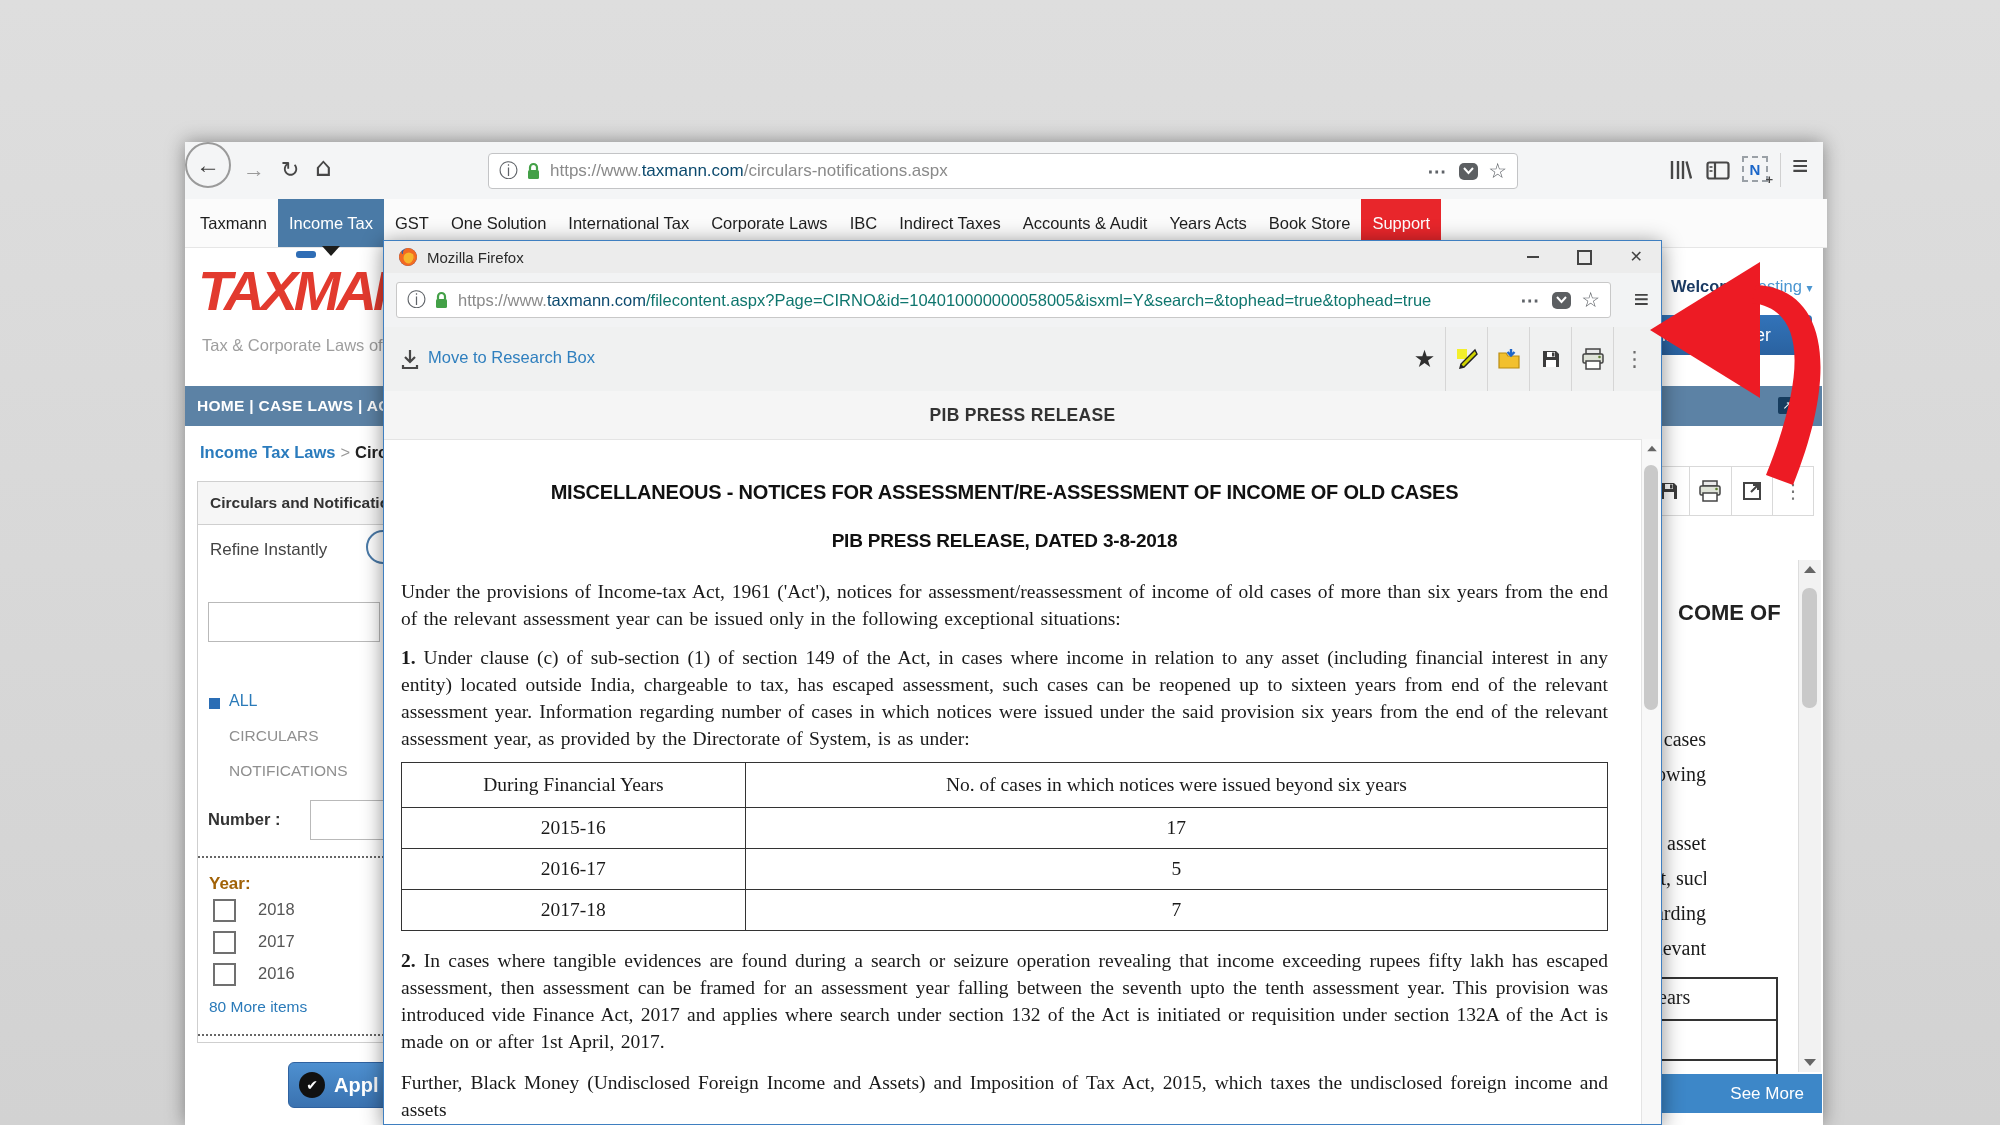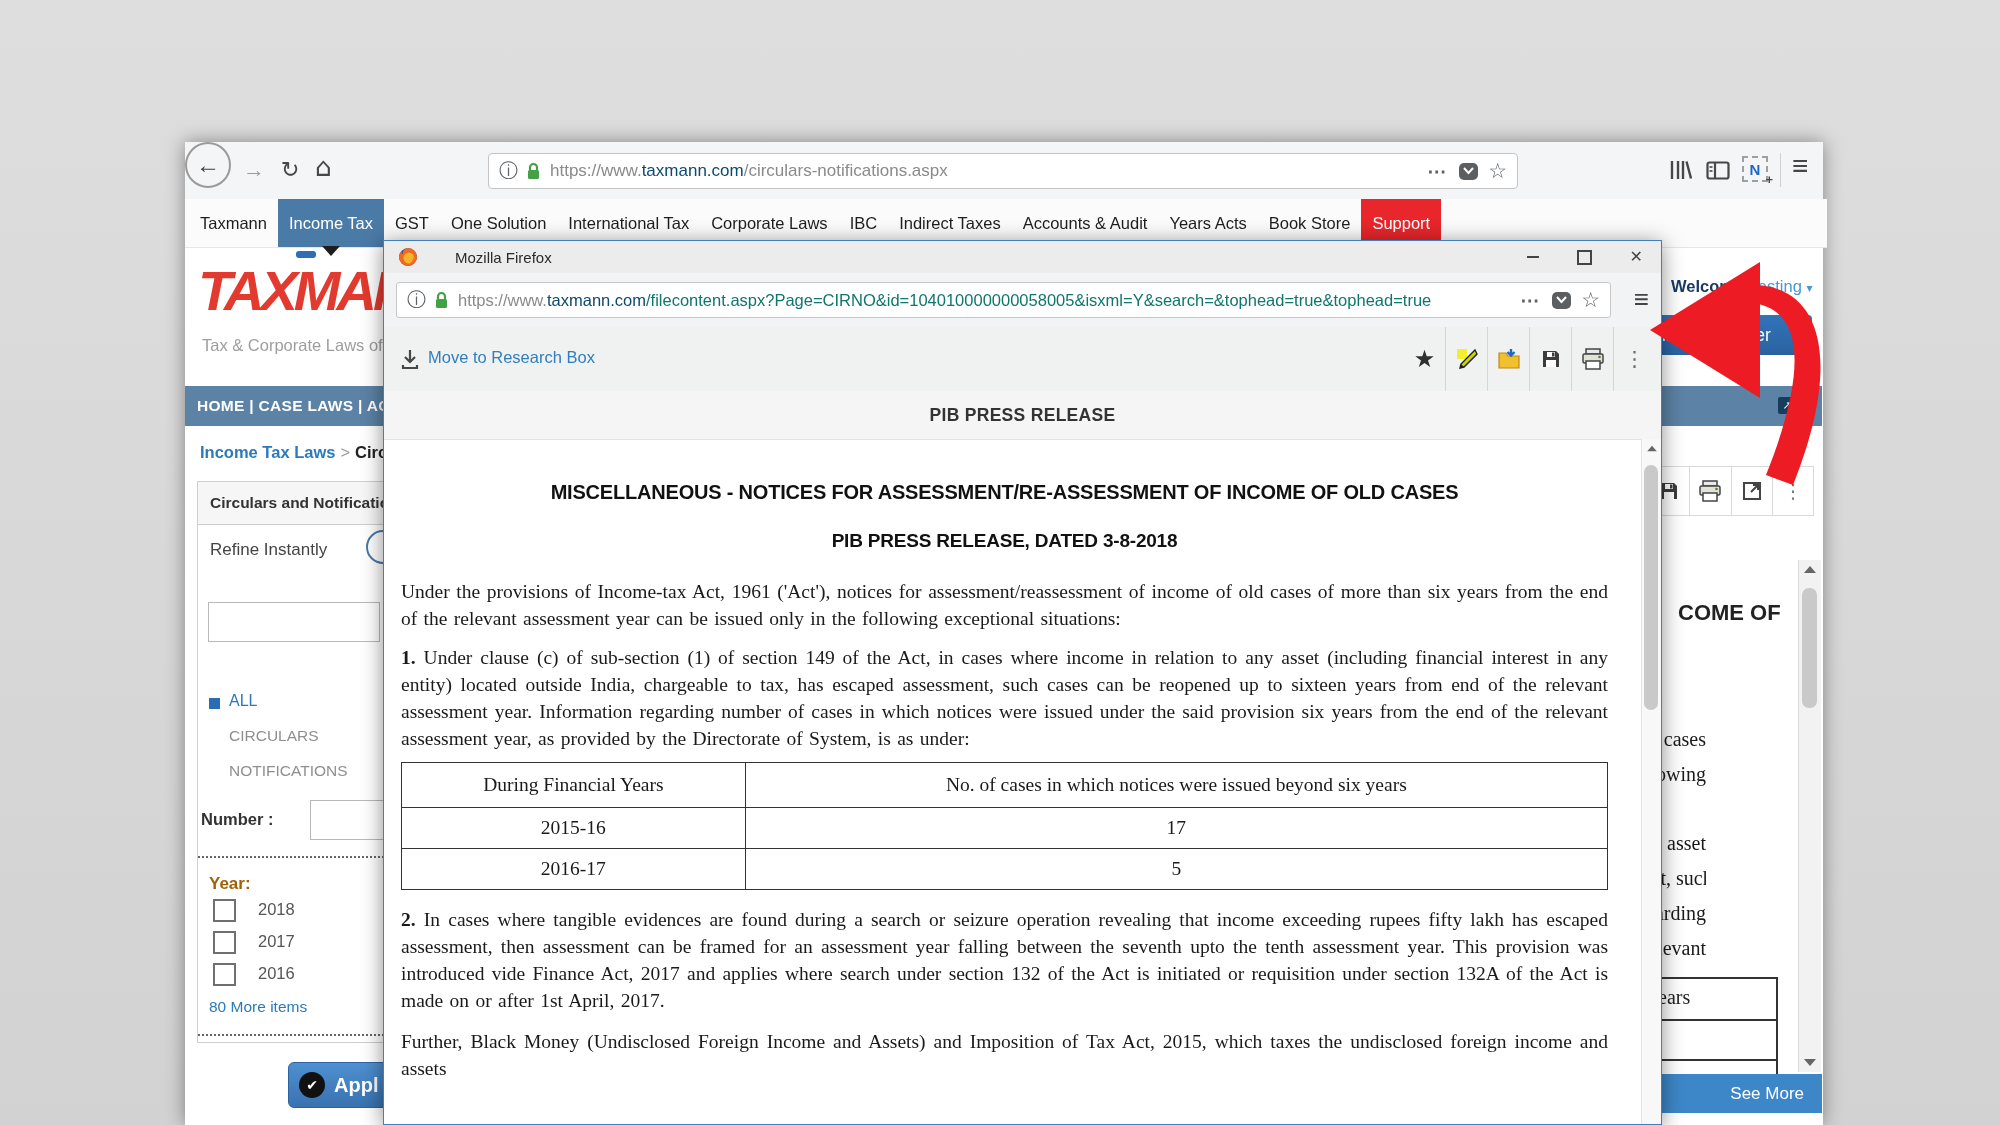--- a/index.html
+++ b/index.html
@@ -47,21 +47,21 @@
     overflow:hidden;background:#fff;}
   .fp-head{height:42px;background:#f6f6f6;border-bottom:1px solid #cfcfcf;font-weight:bold;
     font-size:15.5px;color:#333;line-height:42px;padding-left:12px;white-space:nowrap;}
   .fp{position:absolute;}
   .refine{left:12px;top:58px;font-size:17px;color:#444;}
   .refine-circle{left:168px;top:48px;width:30px;height:30px;border:2px solid #4a7aa8;border-radius:50%;background:#fff;}
   .inp{background:#fff;border:1px solid #b9b9b9;}
   .sq-bullet{left:11px;top:216px;width:11px;height:11px;background:#2a6db5;}
   .opt-all{left:31px;top:210px;color:#2a7ab9;font-size:16px;}
   .opt{color:#8f8f8f;font-size:15.5px;left:31px;}
-  .numlab{left:3px;top:328px;font-size:16.5px;color:#333;font-weight:bold;}
+  .numlab{left:10px;top:328px;font-size:16.5px;color:#333;font-weight:bold;}
   .dotted{left:0;width:186px;border-top:2px dotted #666;}
   .yearlab{left:11px;top:392px;font-size:17px;color:#a16207;font-weight:bold;}
   .cb{left:15px;width:19px;height:19px;border:2px solid #707070;background:#fff;}
   .cb-lab{left:48px;font-size:16.5px;color:#555;margin-left:12px;}
   .morelink{left:11px;top:516px;color:#2a7ab9;font-size:15.5px;}
   #applybtn{left:288px;top:1062px;width:132px;height:46px;border-radius:6px;
     background:linear-gradient(#4e90d0,#3a72b0);border:1px solid #2f62a0;display:flex;
     align-items:center;padding-left:10px;box-sizing:border-box;gap:9px;}
   .apply-circle{width:26px;height:26px;border-radius:50%;background:#111;color:#fff;
     display:flex;align-items:center;justify-content:center;font-size:14px;}
@@ -87,21 +87,21 @@
   .tri-up{width:0;height:0;border:6px solid transparent;border-bottom:7px solid #666;border-top:none;}
   .tri-down{width:0;height:0;border:6px solid transparent;border-top:7px solid #666;border-bottom:none;}
   #fragtable{left:1650px;top:977px;width:126px;height:100px;border-top:2px solid #333;border-right:2px solid #333;}
   .fragrow{position:absolute;left:0;width:126px;border-bottom:2px solid #333;height:40px;}
   .frag-ears{position:absolute;left:8px;top:7px;font-family:"Liberation Serif",serif;font-size:20px;color:#222;}
   #seemore{left:1662px;top:1074px;width:160px;height:39px;background:#3d87c8;color:#fff;
     font-size:17px;line-height:39px;text-align:right;padding-right:18px;box-sizing:border-box;}
   
   #popup{left:383px;top:240px;width:1279px;height:885px;background:#fff;border:1px solid #3f7fc0;
     box-shadow:0 3px 20px rgba(0,0,0,.45);z-index:10;overflow:hidden;box-sizing:border-box;}
-  .pp{position:absolute;gap:28px;}
+  .pp{position:absolute;}
   #pp-title{left:0;top:0;width:100%;height:32px;background:#ececec;display:flex;align-items:center;padding:0 14px;box-sizing:border-box;}
   .pp-title-txt{font-size:15px;color:#2b2b2b;margin-left:9px;}
   .winctl{position:absolute;top:0;height:32px;display:flex;align-items:center;gap:38px;right:18px;}
   .ctl-min{width:12px;height:2px;background:#444;}
   .ctl-max{width:11px;height:11px;border:2px solid #444;}
   .ctl-close{color:#444;font-size:16px;line-height:16px;}
   #pp-urlrow{left:0;top:32px;width:100%;height:54px;background:#f2f3f4;border-bottom:1px solid #d6d6d6;}
   #pp-field{position:absolute;left:12px;top:9px;width:1215px;height:36px;background:#fff;
     border:1px solid #c8c8c8;border-radius:3px;display:flex;align-items:center;padding:0 10px;box-sizing:border-box;}
   #pp-toolrow{left:0;top:86px;width:100%;height:64px;background:#f0f1f1;border-bottom:1px solid #cfcfcf;}
@@ -372,20 +372,24 @@
           <td>No. of cases in which notices were issued beyond six years</td>
         </tr>
         <tr>
           <td class="c1">2015-16</td>
               <td>17</td>
         </tr>
         <tr>
           <td class="c1">2016-17</td>
               <td>5</td>
         </tr>
+        <tr>
+          <td class="c1">2017-18</td>
+              <td>7</td>
+        </tr>
       </tbody>
         </table>
       <p class="p3"><b>2.</b><span> In cases where tangible evidences are found during a search or seizure operation revealing that income exceeding rupees fifty lakh has escaped assessment, then assessment can be framed for an assessment year falling between the seventh upto the tenth assessment year. This provision was introduced vide Finance Act, 2017 and applies where search under section 132 of the Act is initiated or requisition under section 132A of the Act is made on or after 1st April, 2017.</span></p>
       <p class="p4">Further, Black Money (Undisclosed Foreign Income and Assets) and Imposition of Tax Act, 2015, which taxes the undisclosed foreign income and assets</p>
     </div>
   </div>
 
   <svg class="abs" id="arrow" width="225" height="320" viewBox="0 0 225 320">
     <path d="M22 145 L132 77 L132 213 Z" fill="#ed1b24"></path>
     <path d="M128 100 C 195 103 214 178 165 300 L 138 290 C 180 185 176 124 124 118 Z" fill="#ed1b24"></path>

